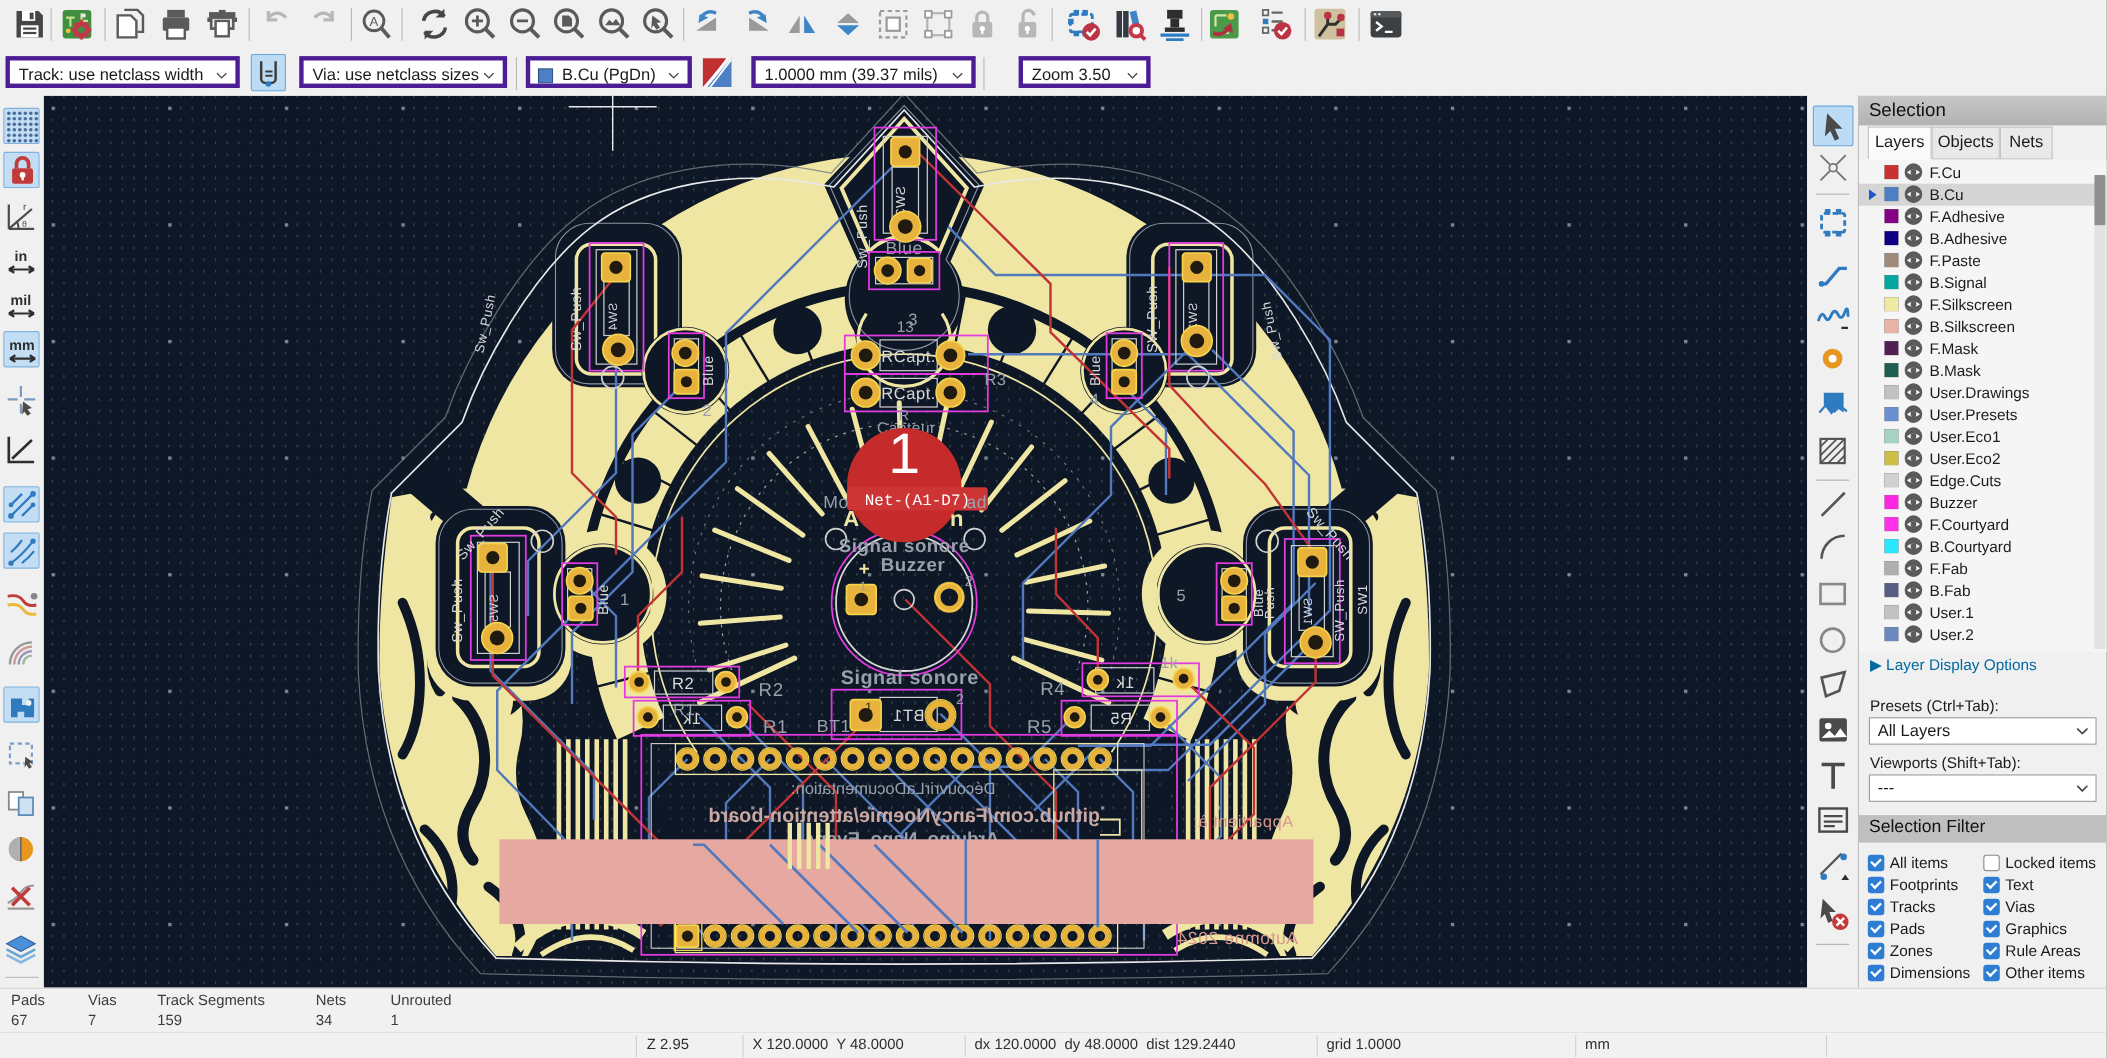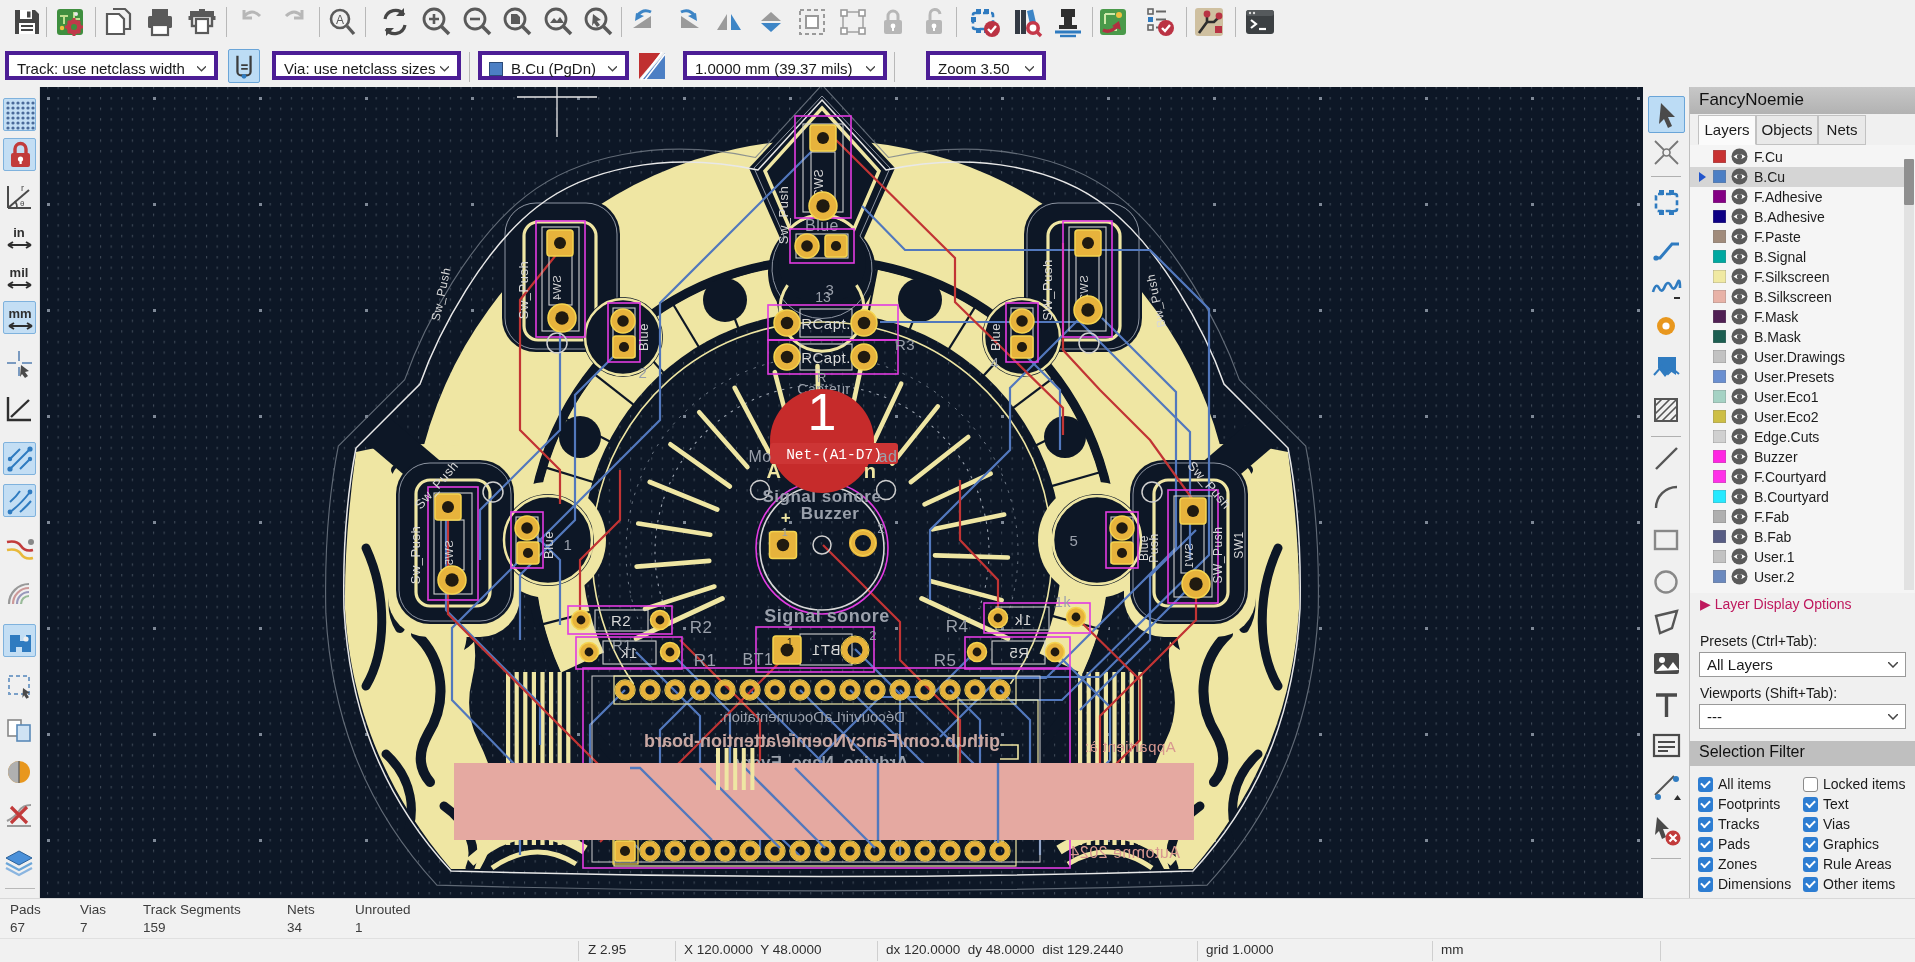--- a/index.html
+++ b/index.html
@@ -27,21 +27,21 @@
   #ptitle { position:absolute; left:0; top:0; width:226px; height:27px;
     background:linear-gradient(#c7c7c7,#b2b2b2); font-size:17px; color:#111; padding:3px 0 0 9px; }
   .tab { position:absolute; top:28px; height:30px; font-size:15px; color:#1a1a1a;
     background:#e9e9e9; border:1px solid #c2c2c2; text-align:center; line-height:28px; }
   .tabsel { background:#fbfbfb; border-bottom:1px solid #fbfbfb; }
   #laylist { position:absolute; left:0px; top:58px; width:226px; height:448px; background:#f5f5f5; }
   .lrow { position:absolute; left:0; width:218px; height:20px; font-size:14px; color:#1c1c1c; }
   .sw { position:absolute; left:23px; top:3px; width:13px; height:13px; }
   .lrow span { position:absolute; left:64px; top:2px; }
   .eye { position:absolute; left:41px; top:1px; width:17px; height:17px; }
-  #ldo { position:absolute; left:10px; top:509px; font-size:14px; color:#be185d; }
+  #ldo { position:absolute; left:10px; top:509px; font-size:14px; color:#0369a1; }
   .plabel { position:absolute; left:10px; font-size:14px; color:#1a1a1a; }
   .pcombo { position:absolute; left:9px; width:207px; height:25px; background:#fff; border:1px solid #999;
     font-size:15px; color:#1a1a1a; line-height:23px; padding-left:7px; }
   #selhdr { position:absolute; left:0; top:654px; width:226px; height:25px; background:#bfbfbf;
     font-size:16px; color:#111; padding:2px 0 0 9px; }
   .cbrow { position:absolute; font-size:14px; color:#1a1a1a; height:17px; line-height:16px; }
   .cb { display:inline-block; width:15px; height:15px; border-radius:3px; background:#2d7dd2;
     vertical-align:-3px; margin-right:5px; position:relative; }
   .cb:after { content:""; position:absolute; left:3px; top:3px; width:7px; height:4px;
     border-left:2px solid #fff; border-bottom:2px solid #fff; transform:rotate(-45deg); }
@@ -914,21 +914,21 @@
           <path d="M24 29 l7 0 -3.5 -5 z" fill="#2e2e2e"></path>
         </svg></div>
 <div class="ric" style="top:727px"><svg viewBox="0 0 33 33" width="33" height="33">
           <path d="M7 3 L19 15 L13 15 L16 23 L12 25 L9 17 L5 21 Z" fill="#4a4a4a"></path>
           <circle cx="23" cy="24" r="7.5" fill="#c23b3b"></circle>
           <path d="M19.5 20.5 l7 7 M26.5 20.5 l-7 7" stroke="#fff" stroke-width="2.2"></path>
         </svg></div>
 <div style="position:absolute;left:8px;top:771px;width:30px;height:1px;background:#b0b0b0"></div>
 </div>
   <div id="panel" class="abs">
-    <div id="ptitle">FancyNoemie</div>
+    <div id="ptitle">Selection</div>
     <div class="tab tabsel" style="left:8px;width:58px;">Layers</div>
     <div class="tab" style="left:66px;width:62px;">Objects</div>
     <div class="tab" style="left:128px;width:48px;">Nets</div>
     <div id="laylist">
 <div class="lrow" style="top:2px">
           <svg class="sw">
             <rect x="0" y="0" width="13" height="13" fill="#c83232" stroke="#777" stroke-width="0.5"></rect>
           </svg>
           <svg class="eye" viewBox="0 0 17 17">
             <circle cx="8.5" cy="8.5" r="8" fill="#5a5a5a"></circle>

